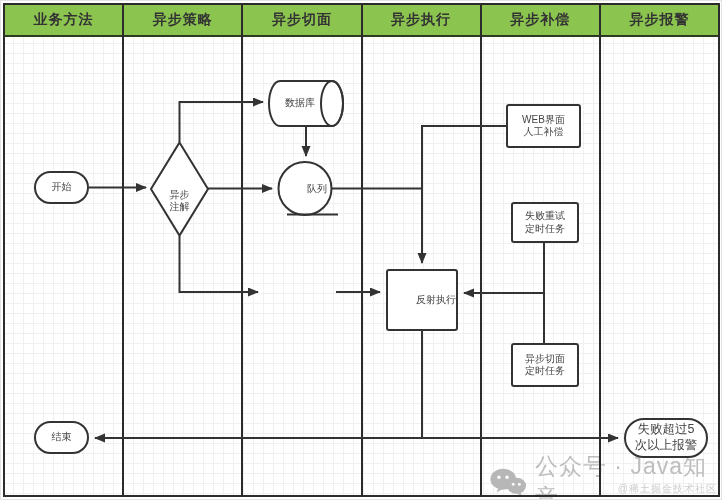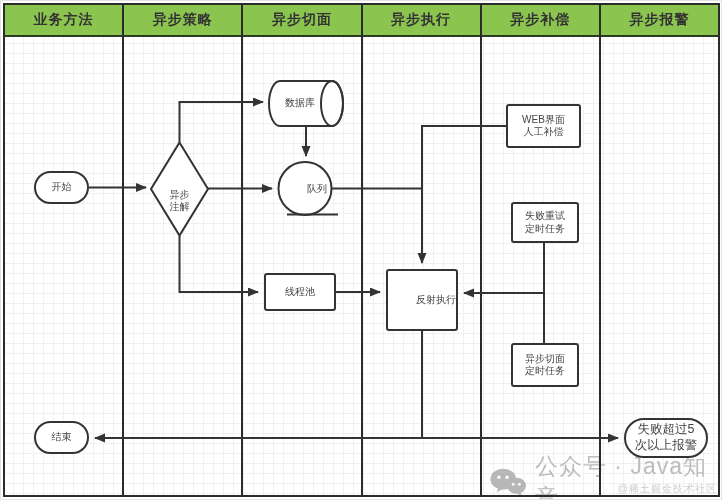--- a/index.html
+++ b/index.html
@@ -121,23 +121,20 @@
     <span>数据库</span>
   </div>
   <div class="shape-label" style="left:277px;top:178px;width:54px;height:20px;margin-left:12px;">
     <span>队列</span>
   </div>
 
   <div class="node stadium" style="left:33px;top:170px;width:55px;height:33px;">
     <span>开始</span>
   </div>
 
-  <div class="node" style="left:263px;top:272px;width:72px;height:38px;">
-    <span>线程池</span>
-  </div>
 
   <div class="node" style="left:385px;top:268px;width:72px;height:62px;align-items:flex-end;">
     <span>反射执行</span>
   </div>
 
   <div class="node" style="left:505px;top:103px;width:75px;height:44px;">
     <span>WEB界面</span>
     <span>人工补偿</span>
   </div>
 

